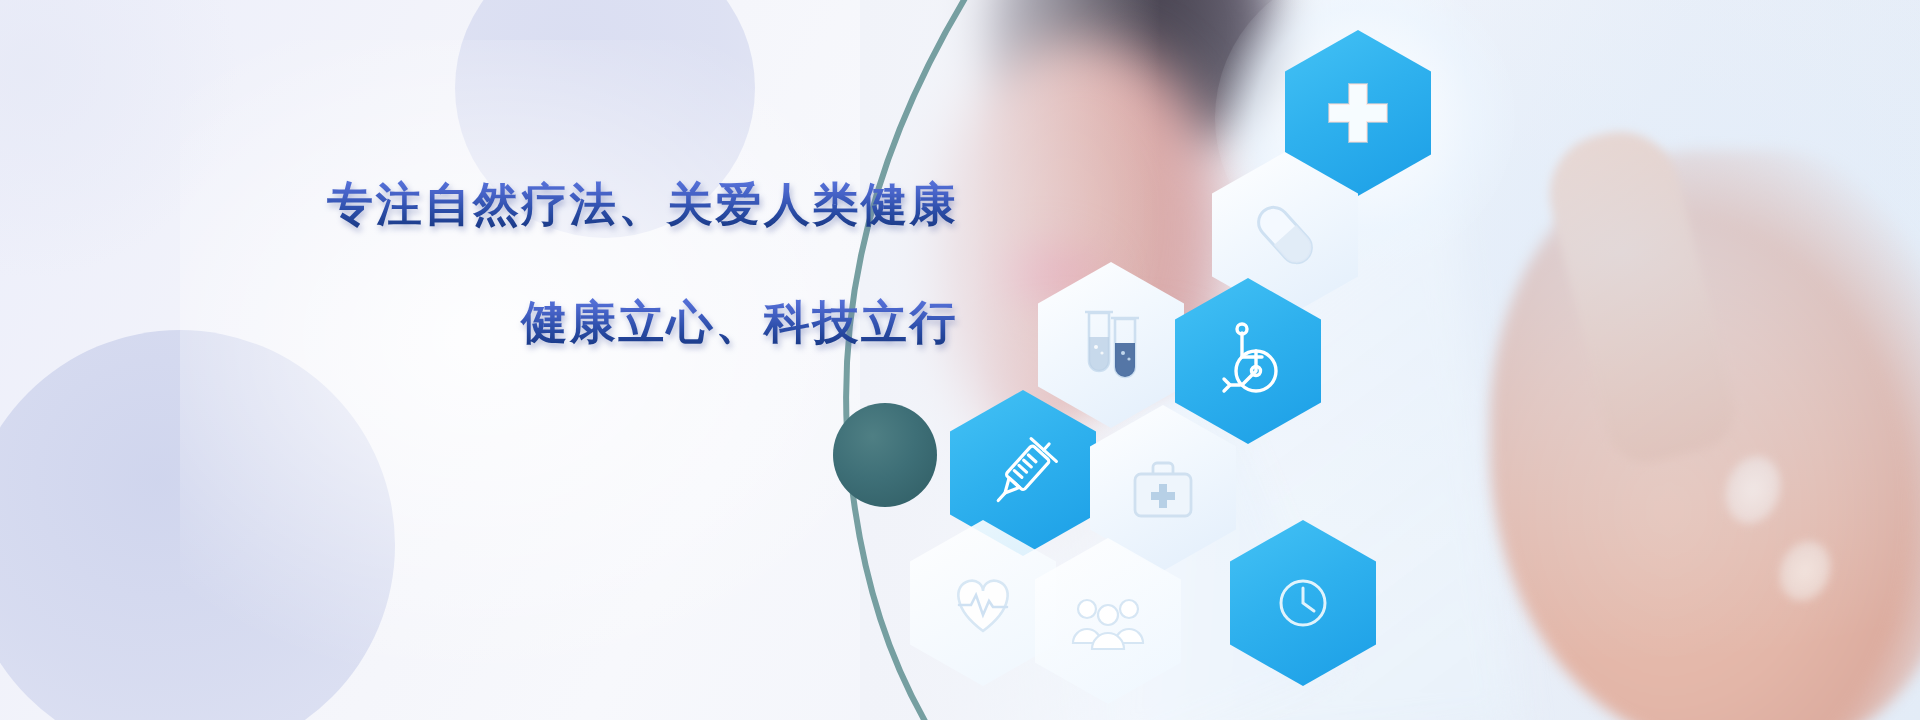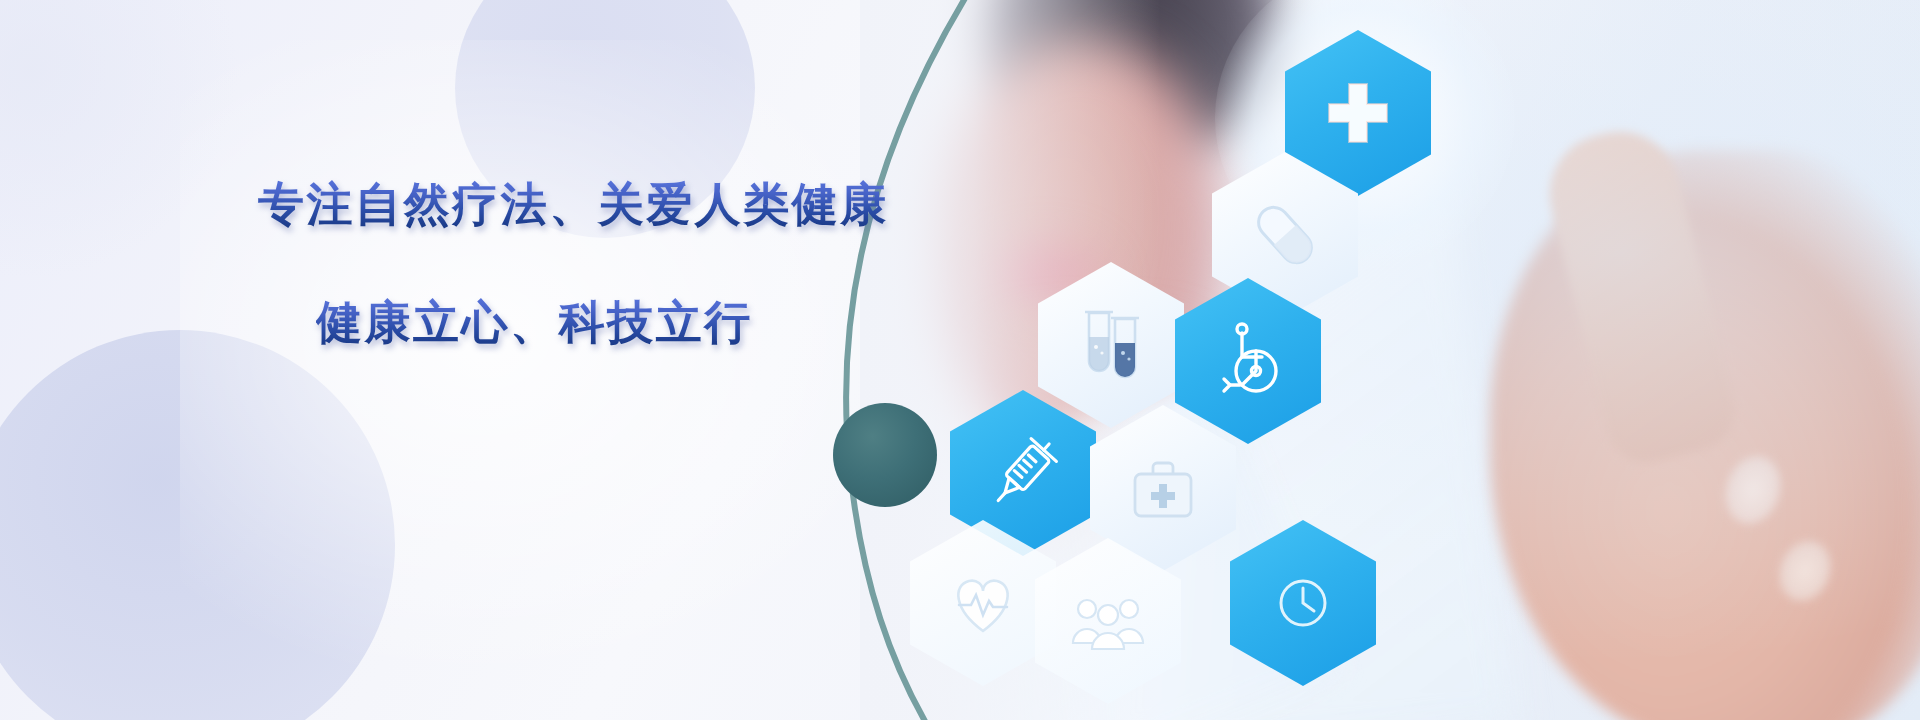--- a/index.html
+++ b/index.html
@@ -43,20 +43,21 @@
     z-index:7;
   }
   .line{
     font-weight:700;
     letter-spacing:.055em;
     white-space:nowrap;
     background:linear-gradient(180deg,#5d78e0 0%,#4763c8 30%,#2b4da8 62%,#16357f 100%);
     -webkit-background-clip:text;background-clip:text;
     color:transparent;-webkit-text-fill-color:transparent;
     filter:drop-shadow(2px 4px 3px rgba(90,105,170,.42));
+    text-align:right;
   }
   #line1{font-size:46px;line-height:56px;margin-left:0;}
   #line2{font-size:46px;line-height:56px;margin-left:58px;margin-top:62px;}
 
   
   #photo{
     position:absolute;right:0;top:0;width:1060px;height:720px;overflow:hidden;z-index:3;
   }
   
   #coat{

